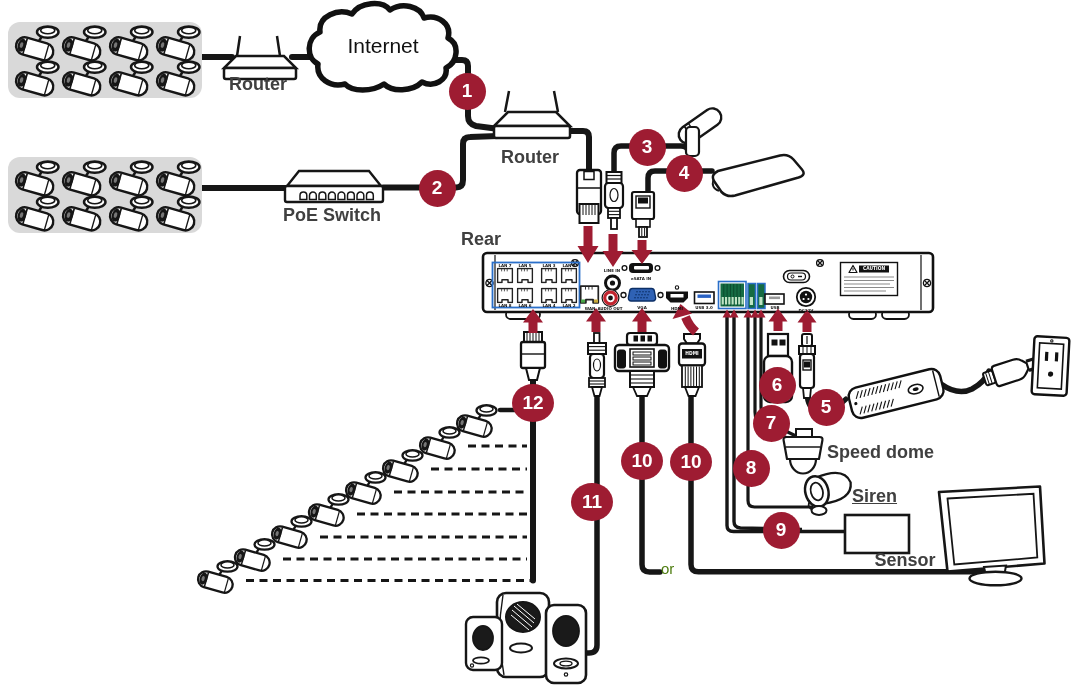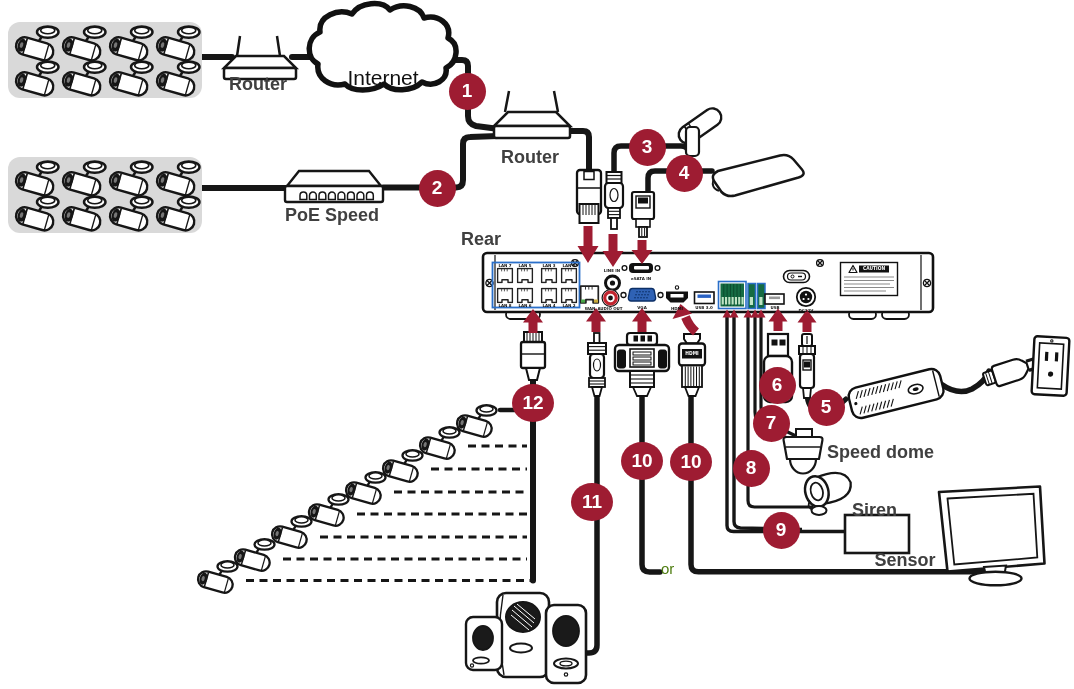--- a/index.html
+++ b/index.html
@@ -1,21 +1,21 @@
 <!DOCTYPE html>
 <html><head>
 <meta charset="utf-8">
 <style>
   html,body{margin:0;padding:0;background:#fff;}
   .stage{position:relative;width:1074px;height:689px;background:#fff;overflow:hidden;
          font-family:"Liberation Sans",sans-serif;}
   .stage svg{position:absolute;left:0;top:0;}
   .lbl{position:absolute;font:700 18px "Liberation Sans",sans-serif;color:#404040;white-space:nowrap;}
   .ctr{text-align:center;}
-  .internet{font:400 21px "Liberation Sans",sans-serif;color:#111;margin-top:32px;}
+  .internet{font:400 21px "Liberation Sans",sans-serif;color:#111;}
   .or{font:400 15px "Liberation Sans",sans-serif;color:#4d7c0f;}
   .tiny{position:absolute;font:700 8px "DejaVu Sans",sans-serif;color:#111;text-align:center;
         transform:scale(.5);transform-origin:50% 0;white-space:nowrap;width:60px;}
   .tiny.w{color:#fff;transform:scale(.55);}
   .badge{position:absolute;background:#9e1c32;color:#fff;border-radius:50%;
          display:flex;align-items:center;justify-content:center;
          font:700 19px "Liberation Sans",sans-serif;z-index:5;}
   .b1{width:37px;height:37px;}
   .b2{width:42px;height:38px;}
 </style>
@@ -533,24 +533,24 @@
         <path d="M734,309.5 L729.5,317.5 H738.5 Z"></path>
     <path d="M748,309.5 L743.5,317.5 H752.5 Z"></path>
         <path d="M755,309.5 L750.5,317.5 H759.5 Z"></path>
     <path d="M761,309.5 L756.5,317.5 H765.5 Z"></path>
   </g>
 </svg>
 
 <div class="lbl ctr" style="left:219px;top:74px;width:78px;">Router</div>
 <div class="lbl internet ctr" style="left:330px;top:34px;width:106px;">Internet</div>
 <div class="lbl ctr" style="left:489px;top:147px;width:82px;">Router</div>
-<div class="lbl ctr" style="left:268px;top:205px;width:128px;">PoE Speed</div>
+<div class="lbl ctr" style="left:268px;top:205px;width:128px;">PoE Switch</div>
 <div class="lbl" style="left:461px;top:229px;">Rear</div>
 <div class="lbl" style="left:827px;top:442px;">Speed dome</div>
-<div class="lbl" style="left:852px;top:500px;">Siren</div>
+<div class="lbl" style="left:852px;top:486px;text-decoration:underline;">Siren</div>
 <div class="lbl ctr" style="left:867px;top:550px;width:76px;">Sensor</div>
 <div class="lbl or" style="left:661px;top:560px;">or</div>
 
 <div class="tiny" style="left:475px;top:262.5px;">LAN 7</div>
 <div class="tiny" style="left:495px;top:262.5px;">LAN 5</div>
 <div class="tiny" style="left:519px;top:262.5px;">LAN 3</div>
 <div class="tiny" style="left:539px;top:262.5px;">LAN 1</div>
 <div class="tiny" style="left:475px;top:303px;">LAN 8</div>
 <div class="tiny" style="left:495px;top:303px;">LAN 6</div>
 <div class="tiny" style="left:519px;top:303px;">LAN 4</div>

